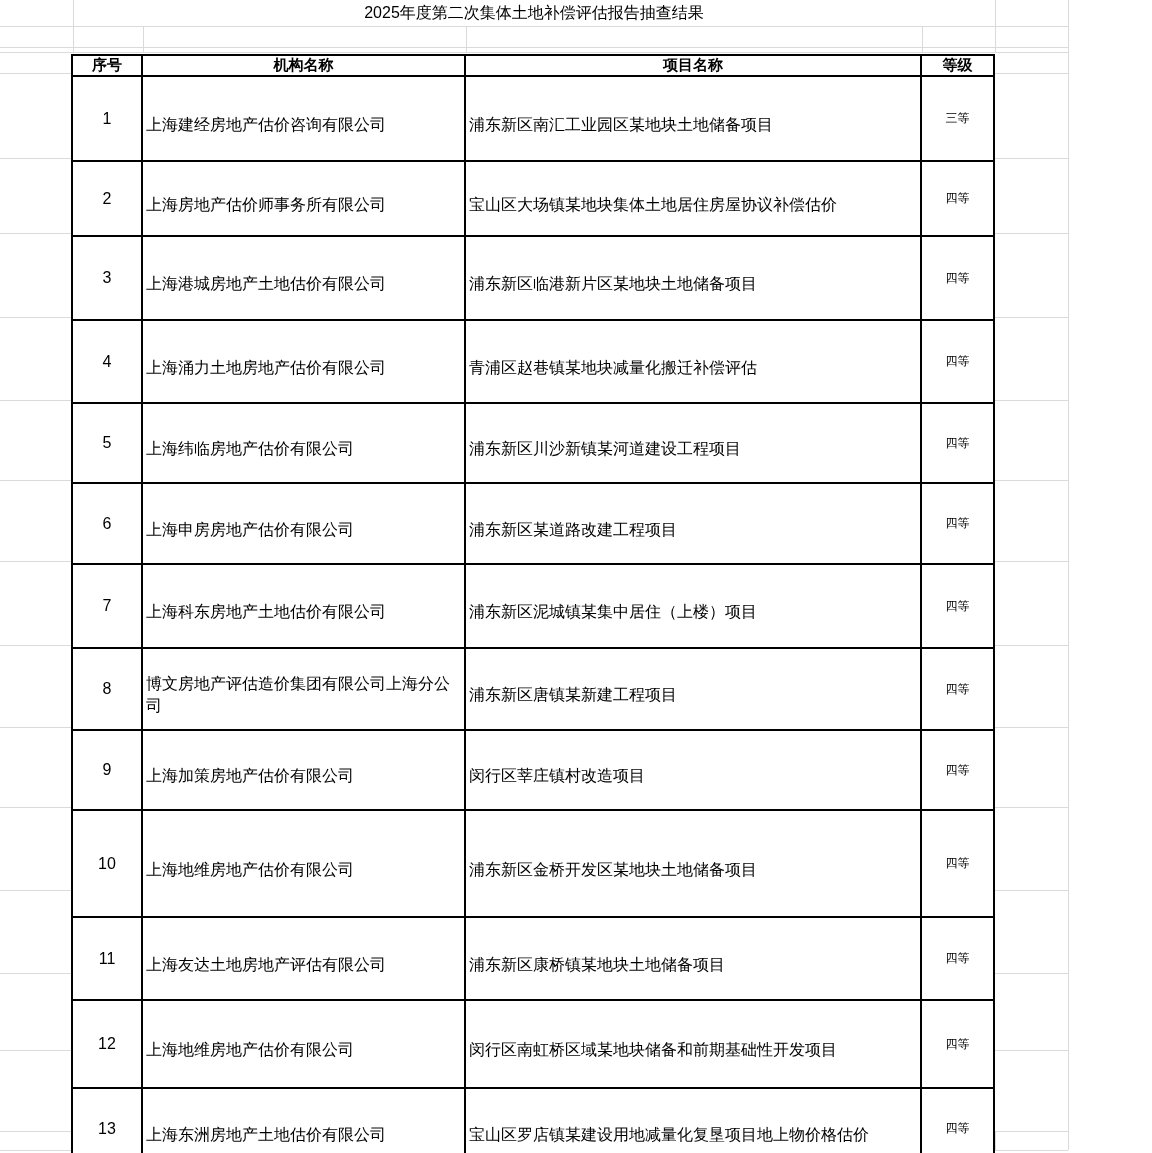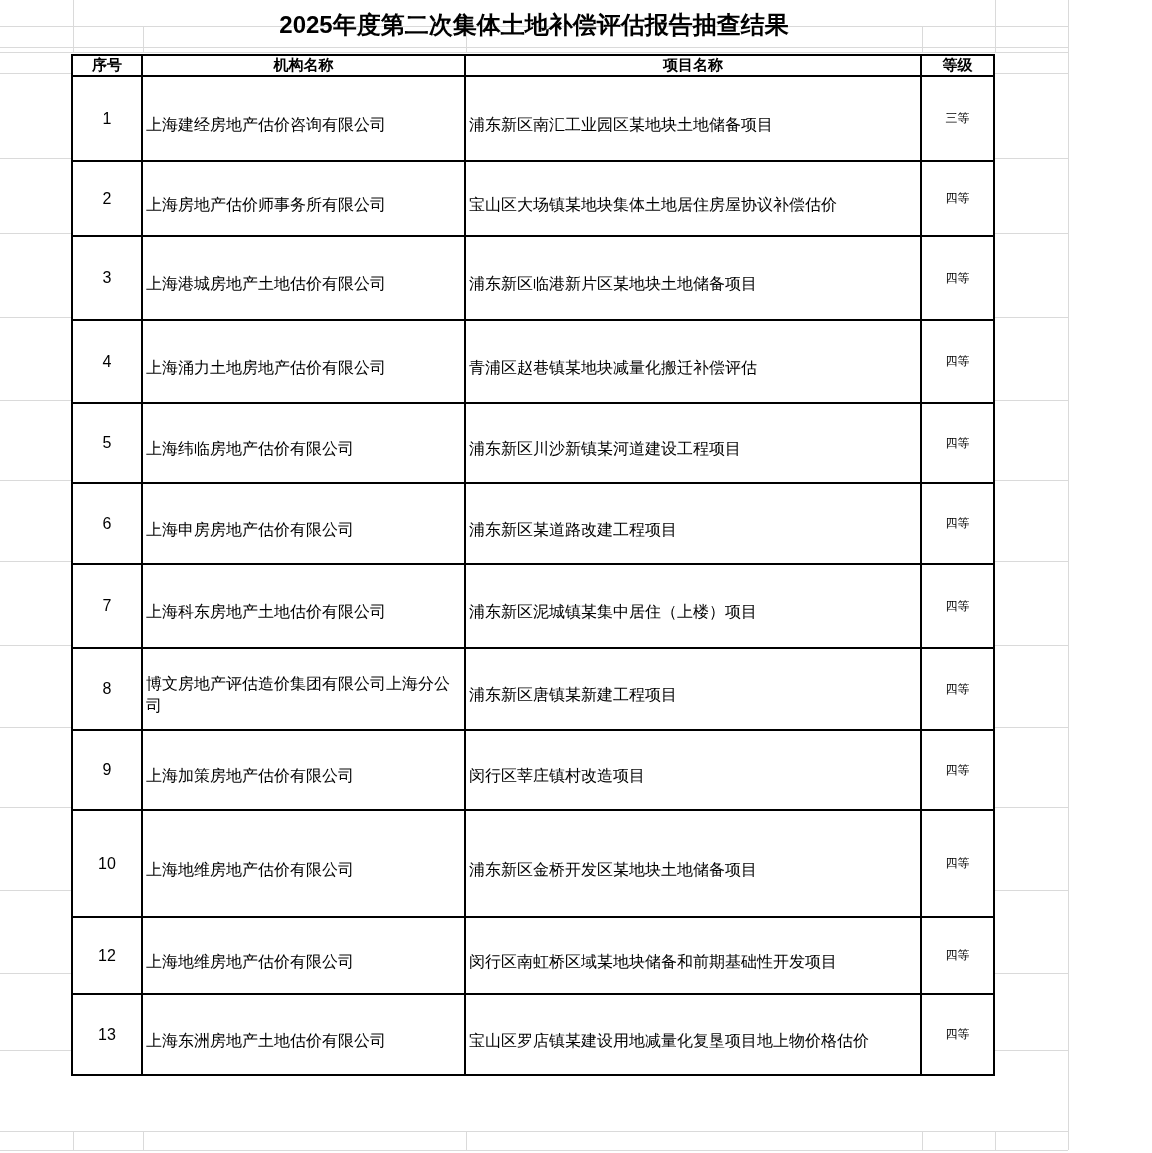--- a/index.html
+++ b/index.html
@@ -16,23 +16,23 @@
     font-family:"Liberation Sans","DejaVu Sans",sans-serif;
     position:relative;overflow:hidden;
   }
   .sheet{position:absolute;left:0;top:0;width:1152px;height:1153px}
   
   .gl{position:absolute;background:var(--grid);z-index:1}
   .gl.v{width:1px}
   .gl.h{height:1px;left:0;width:1068px}
   
   .title{
-    position:absolute;left:74px;top:12px;width:920px;height:26px;
+    position:absolute;left:74px;top:0;width:920px;height:26px;
     display:flex;align-items:center;justify-content:center;
-    font-weight:bold;font-size:24px;z-index:2;white-space:nowrap;
+    font-weight:normal;font-size:16px;z-index:2;white-space:nowrap;
   }
   
   table.report{
     position:absolute;left:71px;top:54px;z-index:3;
     border-collapse:collapse;table-layout:fixed;
     background:var(--bg);
   }
   table.report th,table.report td{
     border:2px solid var(--border);
     overflow:hidden;
@@ -129,21 +129,27 @@
     <td class="c-org">上海加策房地产估价有限公司</td>
     <td class="c-proj">闵行区莘庄镇村改造项目</td>
     <td class="c-grade">四等</td>
   </tr>
         <tr style="height: 107px;">
     <td class="c-no">10</td>
     <td class="c-org">上海地维房地产估价有限公司</td>
     <td class="c-proj">浦东新区金桥开发区某地块土地储备项目</td>
     <td class="c-grade">四等</td>
   </tr>
-        <tr style="height: 77px;">
+        <tr style="height: 83px;">
+    <td class="c-no">11</td>
+    <td class="c-org">上海友达土地房地产评估有限公司</td>
+    <td class="c-proj">浦东新区康桥镇某地块土地储备项目</td>
+    <td class="c-grade">四等</td>
+  </tr>
+        <tr style="height: 88px;">
     <td class="c-no">12</td>
     <td class="c-org">上海地维房地产估价有限公司</td>
     <td class="c-proj">闵行区南虹桥区域某地块储备和前期基础性开发项目</td>
     <td class="c-grade">四等</td>
   </tr>
         <tr style="height: 81px; border-radius: 19px;">
     <td class="c-no">13</td>
     <td class="c-org">上海东洲房地产土地估价有限公司</td>
     <td class="c-proj">宝山区罗店镇某建设用地减量化复垦项目地上物价格估价</td>
     <td class="c-grade">四等</td>

